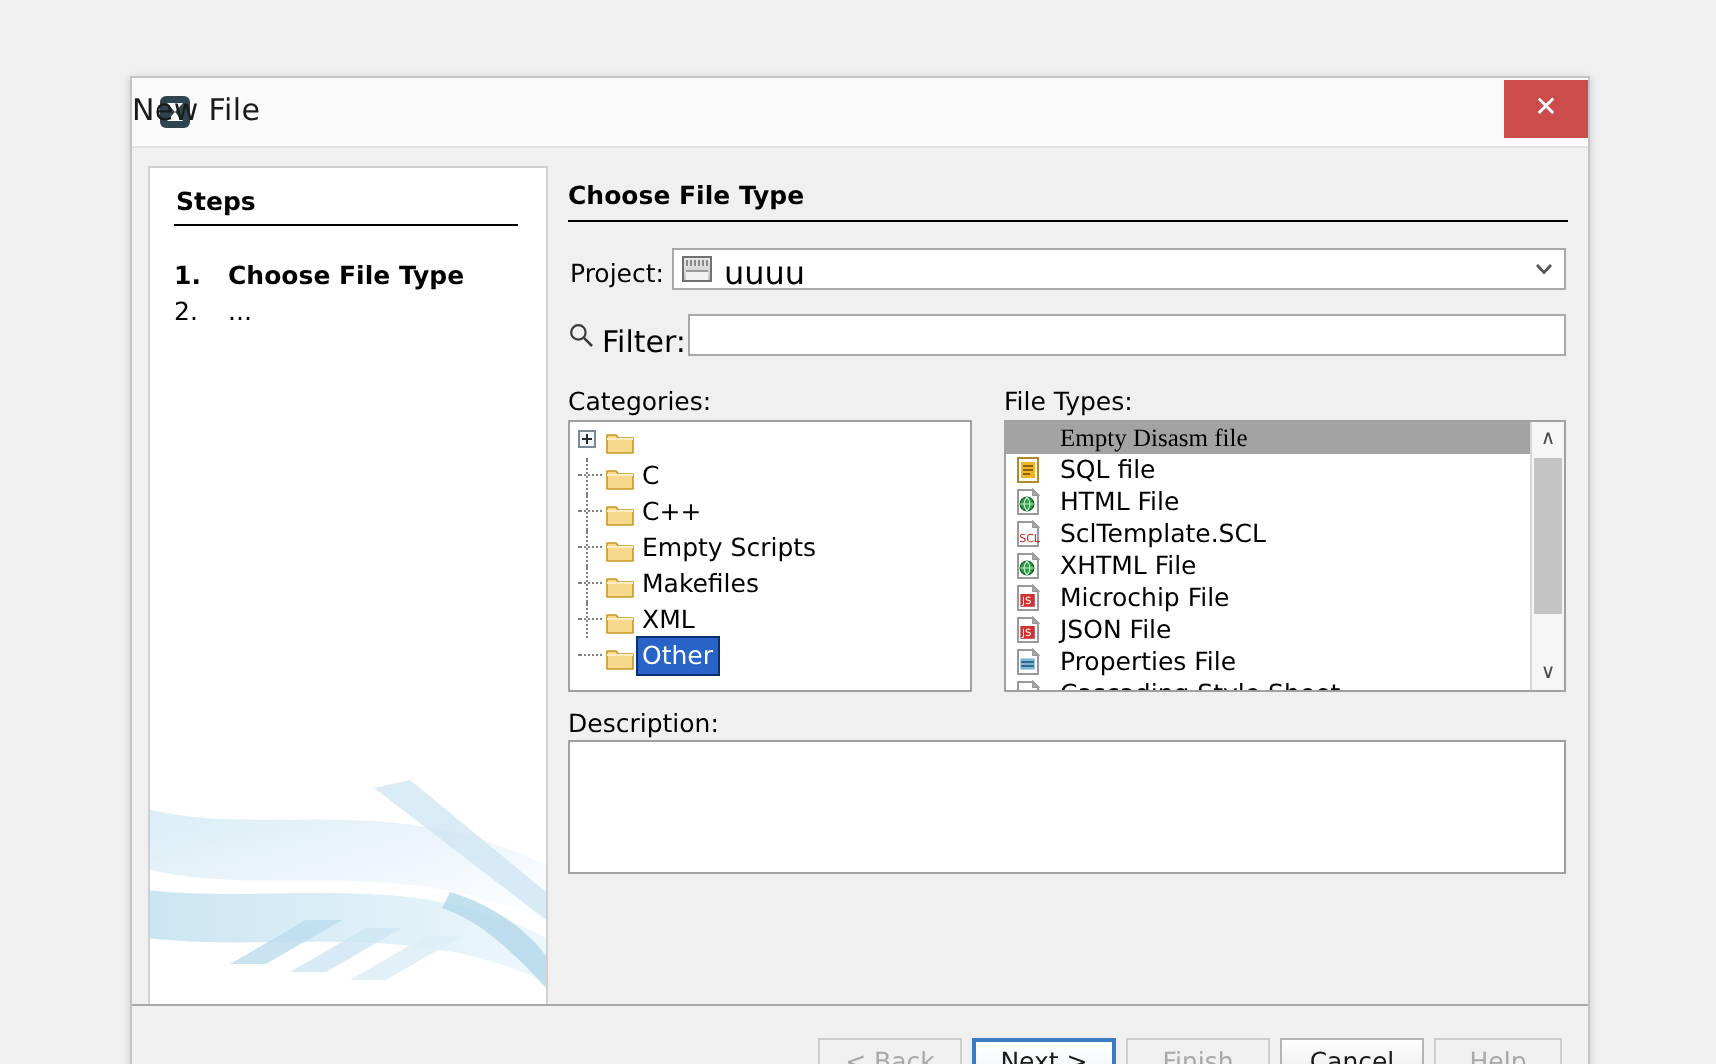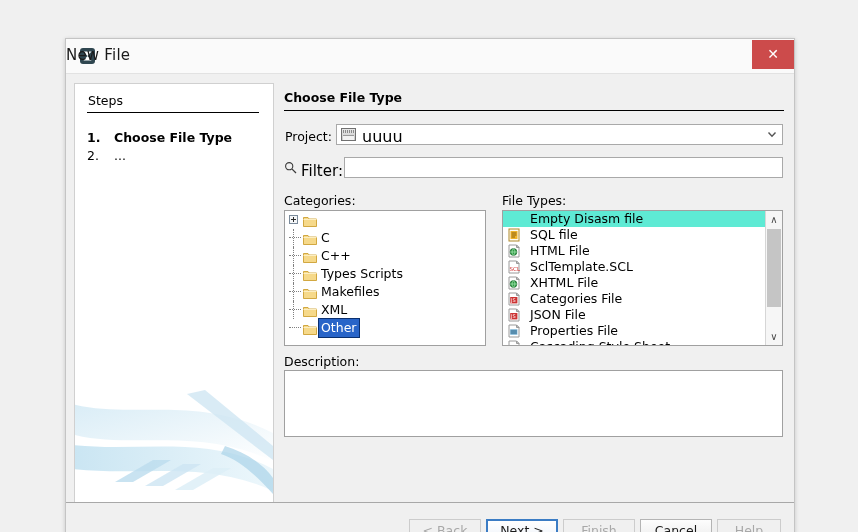--- a/index.html
+++ b/index.html
@@ -88,21 +88,21 @@
     background: #ffffff;
     border: 1px solid #d0d0d0;
     border-bottom: none;
     overflow: hidden;
   }
   #steps-title {
     position: absolute;
     left: 13px;
     top: 9px;
     font-size: 12.5px;
-    font-weight: normal;
+    font-weight: bold;
     color: #000;
   }
   #steps-rule {
     position: absolute;
     left: 12px;
     top: 28px;
     width: 172px;
     height: 1px;
     background: #000;
   }
@@ -357,21 +357,21 @@
     overflow: hidden;
   }
   .ft-row {
     position: relative;
     height: 16px;
     line-height: 16px;
     font-size: 12.5px;
     white-space: nowrap;
     cursor: default;
   }
-  .ft-row.selected { background: #5eead4; }
+  .ft-row.selected { background: #a3a3a3; font-family: Liberation Serif, serif; }
   .ft-icon {
     position: absolute;
     left: 4px;
     top: 1px;
     width: 14px;
     height: 14px;
   }
   .ft-text {
     position: absolute;
     left: 27px;
@@ -597,21 +597,21 @@
 
         <div class="cat-row">
           <span class="cat-vline"></span>
           <span class="cat-dots"></span>
           <span class="folder-icon">
             <svg width="14" height="12" viewBox="0 0 14 12">
               <path d="M0.5 2.5 L5 2.5 L6.2 4 L13.5 4 L13.5 11.5 L0.5 11.5 Z" fill="#f6d98a" stroke="#c8971f" stroke-width="0.8"></path>
               <path d="M0.5 4 L13.5 4 L13.5 5 L0.5 5 Z" fill="#fceec2" stroke="none"></path>
             </svg>
           </span>
-          <span class="cat-text">Types Scripts</span>
+          <span class="cat-text">Empty Scripts</span>
         </div>
 
         <div class="cat-row">
           <span class="cat-vline"></span>
           <span class="cat-dots"></span>
           <span class="folder-icon">
             <svg width="14" height="12" viewBox="0 0 14 12">
               <path d="M0.5 2.5 L5 2.5 L6.2 4 L13.5 4 L13.5 11.5 L0.5 11.5 Z" fill="#f6d98a" stroke="#c8971f" stroke-width="0.8"></path>
               <path d="M0.5 4 L13.5 4 L13.5 5 L0.5 5 Z" fill="#fceec2" stroke="none"></path>
             </svg>
@@ -702,21 +702,21 @@
 
           <div class="ft-row">
             <span class="ft-icon">
               <svg width="14" height="14" viewBox="0 0 14 14">
                 <path d="M2 1 H9.5 L12 3.5 V13 H2 Z" fill="#ffffff" stroke="#9a9a9a"></path>
                 <path d="M9.5 1 L12 3.5 H9.5 Z" fill="#dcdcdc" stroke="#9a9a9a"></path>
                 <rect x="3.2" y="5" width="7.2" height="6.4" fill="#cc3333"></rect>
                 <text x="4" y="10.2" font-size="5" fill="#ffffff" font-family="DejaVu Sans">JS</text>
               </svg>
             </span>
-            <span class="ft-text">Categories File</span>
+            <span class="ft-text">Microchip File</span>
           </div>
 
           <div class="ft-row">
             <span class="ft-icon">
               <svg width="14" height="14" viewBox="0 0 14 14">
                 <path d="M2 1 H9.5 L12 3.5 V13 H2 Z" fill="#ffffff" stroke="#9a9a9a"></path>
                 <path d="M9.5 1 L12 3.5 H9.5 Z" fill="#dcdcdc" stroke="#9a9a9a"></path>
                 <rect x="3.2" y="5" width="7.2" height="6.4" fill="#cc3333"></rect>
                 <text x="4" y="10.2" font-size="5" fill="#ffffff" font-family="DejaVu Sans">JS</text>
               </svg>

